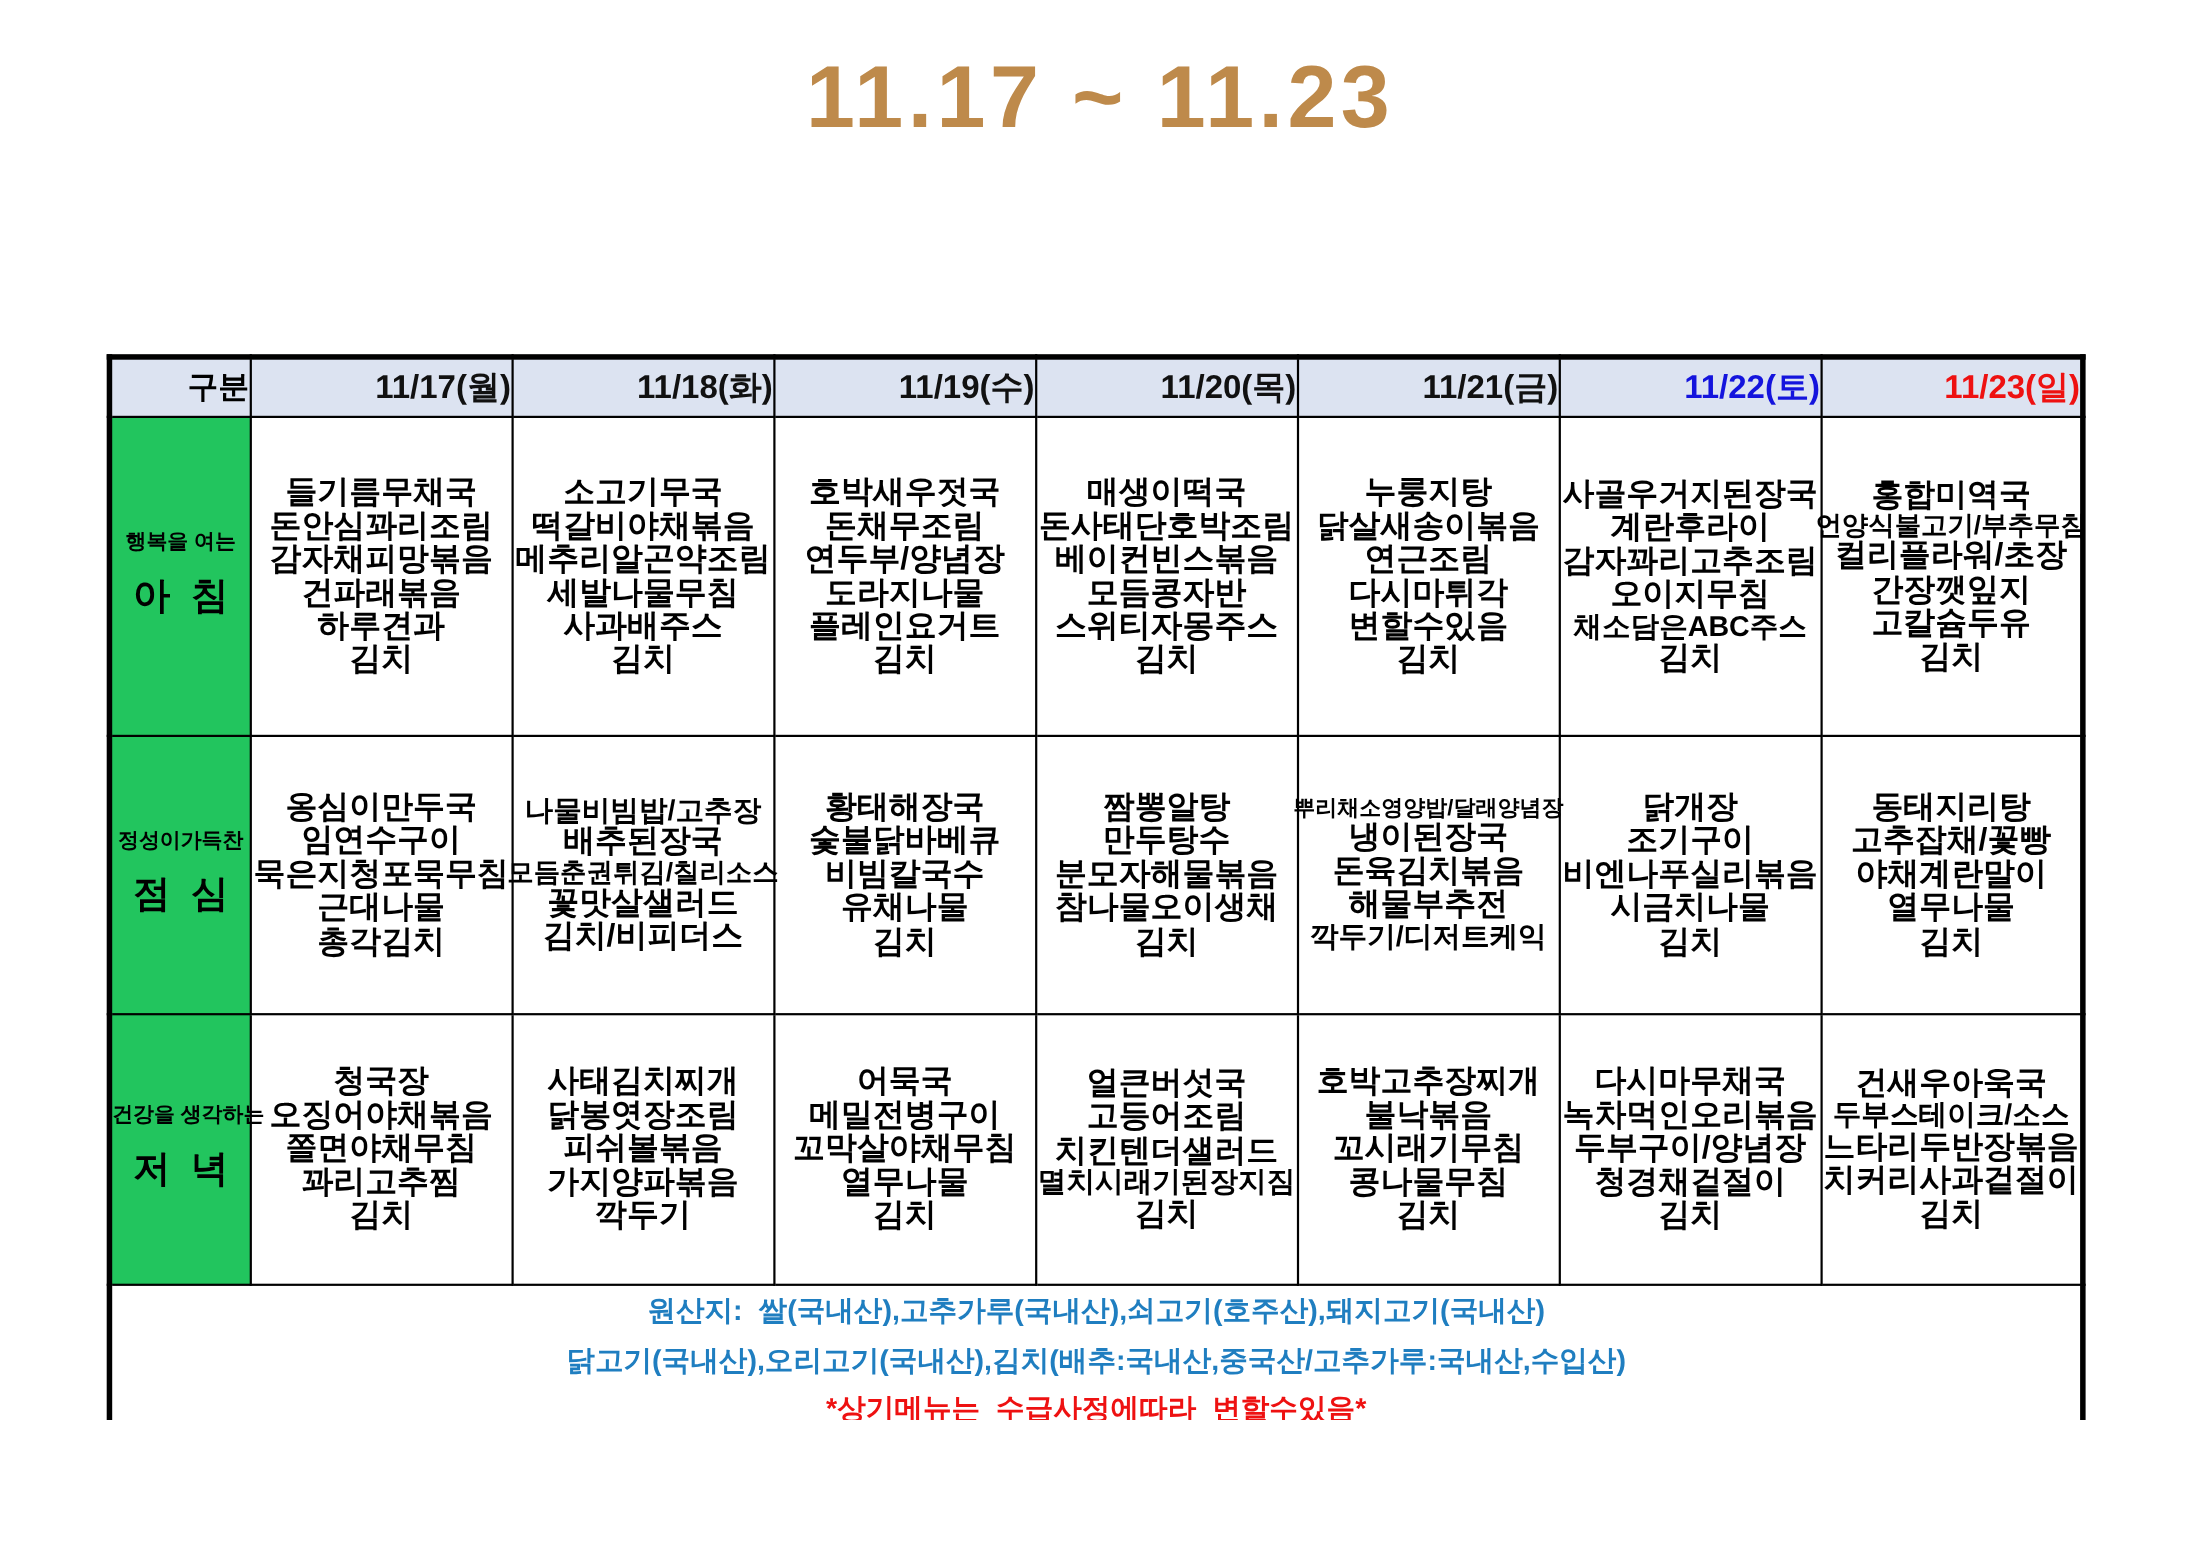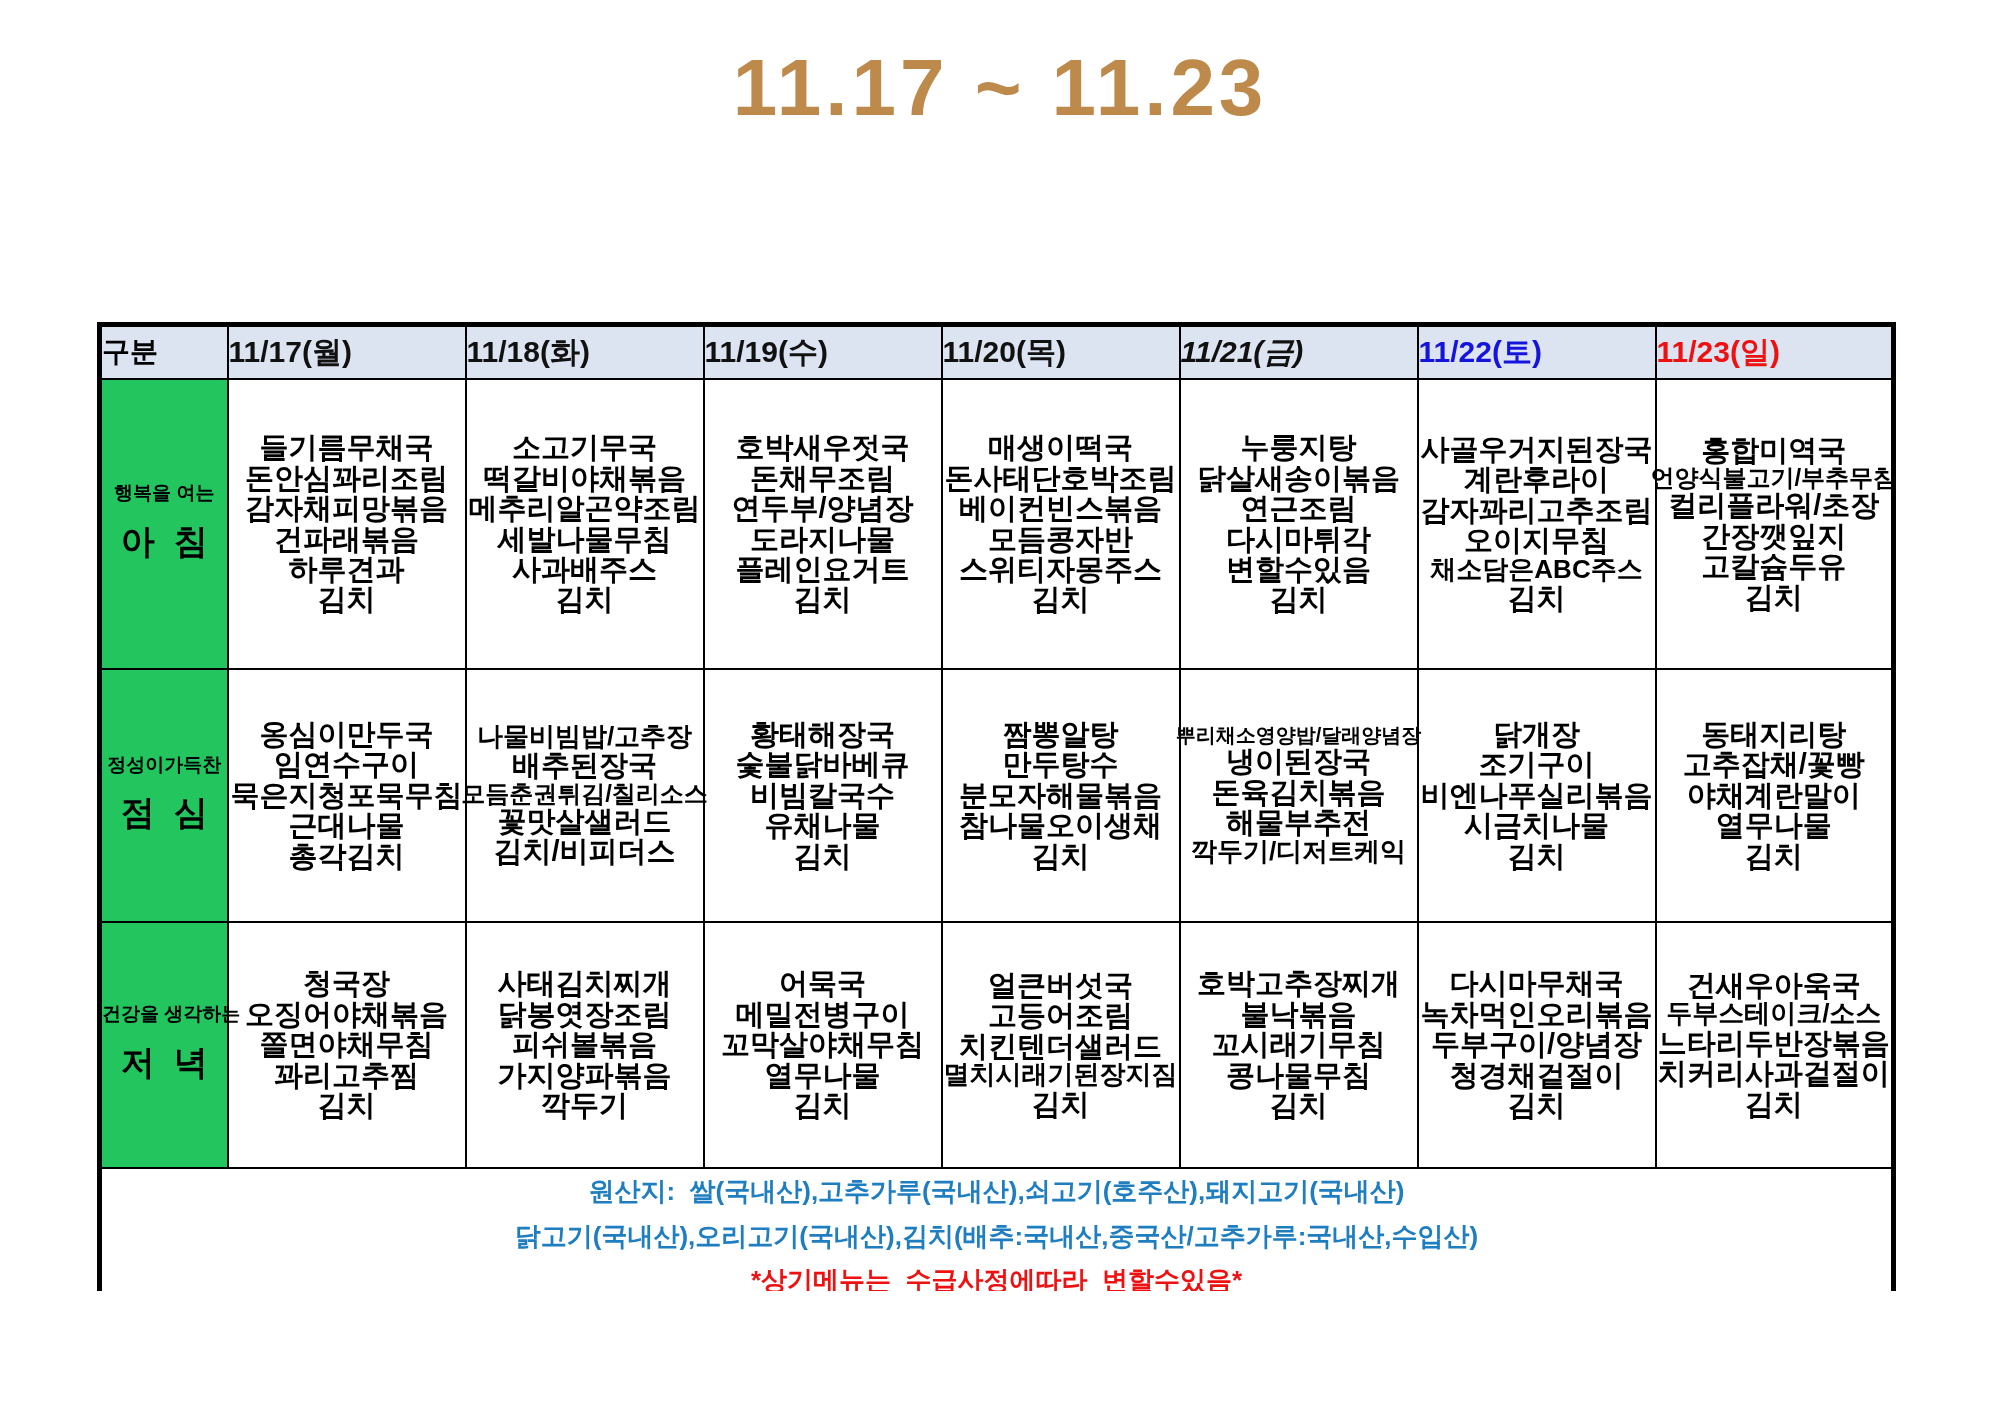--- a/index.html
+++ b/index.html
@@ -8,21 +8,21 @@
   .page { position:relative; width:2000px; height:1291px; background:#fff; overflow:hidden;padding-left:45px; }
 
   .title-block { position:absolute; top:48px; left:0; width:100%; text-align:center; }
   .date-range { font-size:80px; font-weight:bold; letter-spacing:4px; line-height:1.0; }
   .main-title { margin-top:18px; font-size:96px; font-weight:bold; letter-spacing:6px; line-height:1.05; }
 
   table.menu { position:absolute; left:97px; top:322px; width:1794px;
     border-collapse:collapse; table-layout:fixed; border:5px solid #000; }
   table.menu td, table.menu th { border:2px solid #000; padding:0; }
   thead tr { height:54px; }
-  th { font-size:30px; font-weight:bold; text-align:left; vertical-align:middle; }
+  th { font-size:30px; font-weight:bold; text-align:right; vertical-align:middle; }
   th.corner { font-size:28px; }
   .hdr-bg { background:#dce3f1; }
 
   td.label-cell { background:#22c55e; text-align:center; vertical-align:middle; }
   .tagline { font-size:19px; font-weight:bold; line-height:1.2; white-space:pre; }
   .meal-name { font-size:34px; font-weight:bold; margin-top:14px; white-space:pre; }
 
   td.menu-cell { vertical-align:middle; }
   .cell-stack { display:flex; flex-direction:column; justify-content:space-around;
     align-items:center; height:100%; padding:6px 2px; }
@@ -60,21 +60,21 @@
         <col style="width:238px">
       <col style="width:238px">
     </colgroup>
     <thead>
       <tr>
         <th class="corner hdr-bg">구분</th>
       <th class="hdr-bg" style="color: rgb(17, 17, 17);">11/17(월)</th>
           <th class="hdr-bg" style="color: rgb(17, 17, 17);">11/18(화)</th>
           <th class="hdr-bg" style="color: rgb(17, 17, 17);">11/19(수)</th>
           <th class="hdr-bg" style="color: rgb(17, 17, 17);">11/20(목)</th>
-          <th class="hdr-bg" style="color: rgb(17, 17, 17); font-style: italic;">11/21(금)</th>
+          <th class="hdr-bg" style="color: rgb(17, 17, 17);">11/21(금)</th>
           <th class="hdr-bg" style="color: rgb(20, 20, 221);">11/22(토)</th>
           <th class="hdr-bg" style="color: rgb(238, 17, 17);">11/23(일)</th>
         </tr>
     </thead>
     <tbody id="menu-body">
         <tr class="meal-0">
           <td class="label-cell">
             <div class="tagline">행복을 여는</div>
             <div class="meal-name">아  침</div>
           </td>

